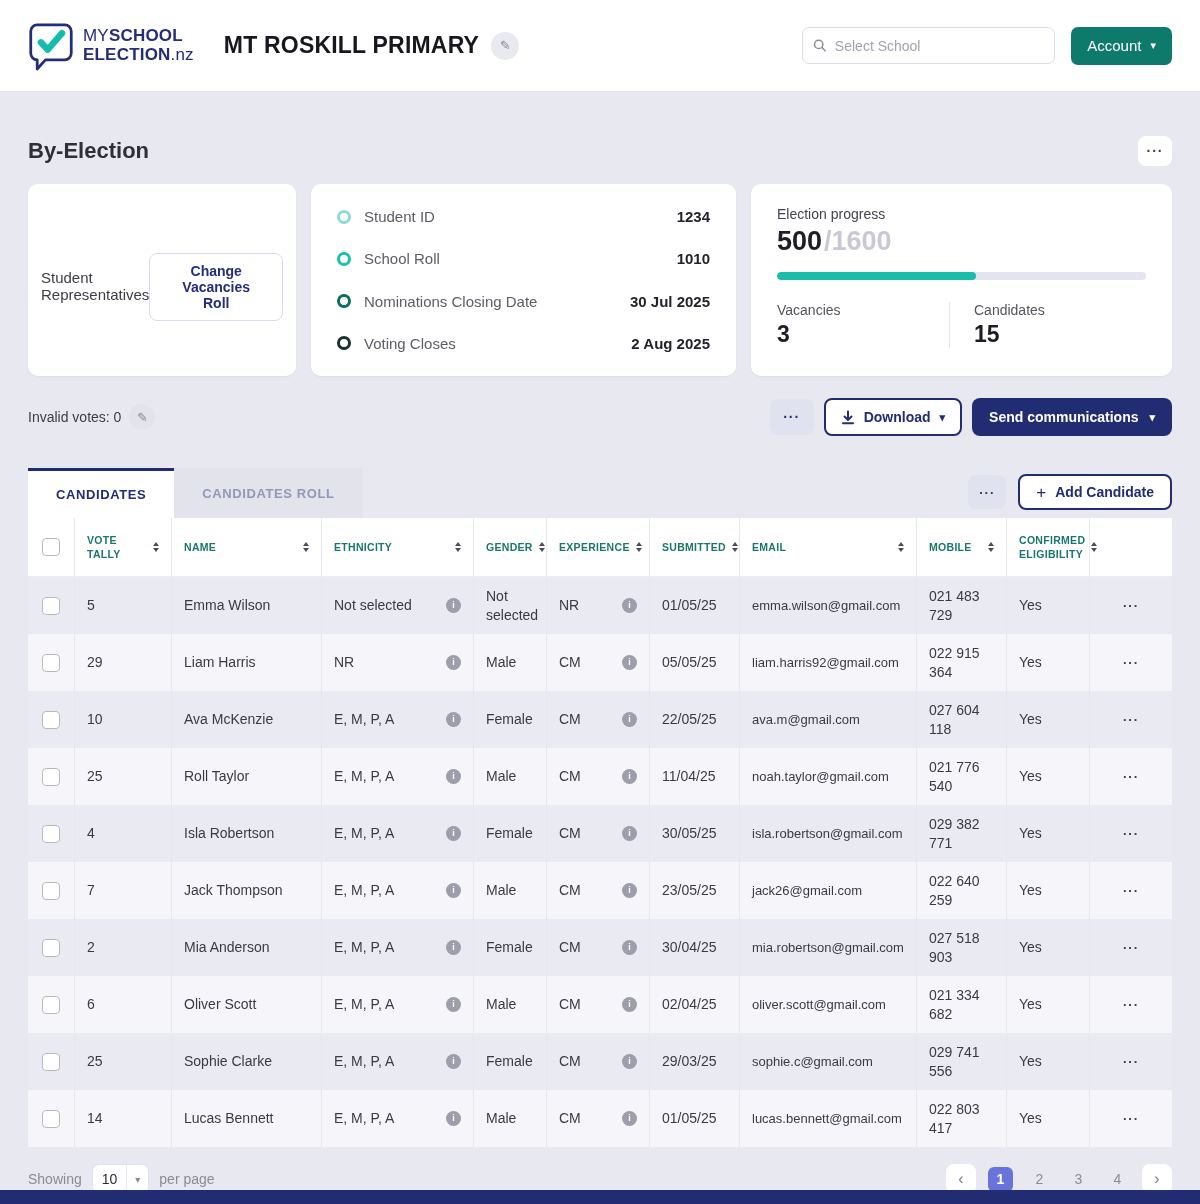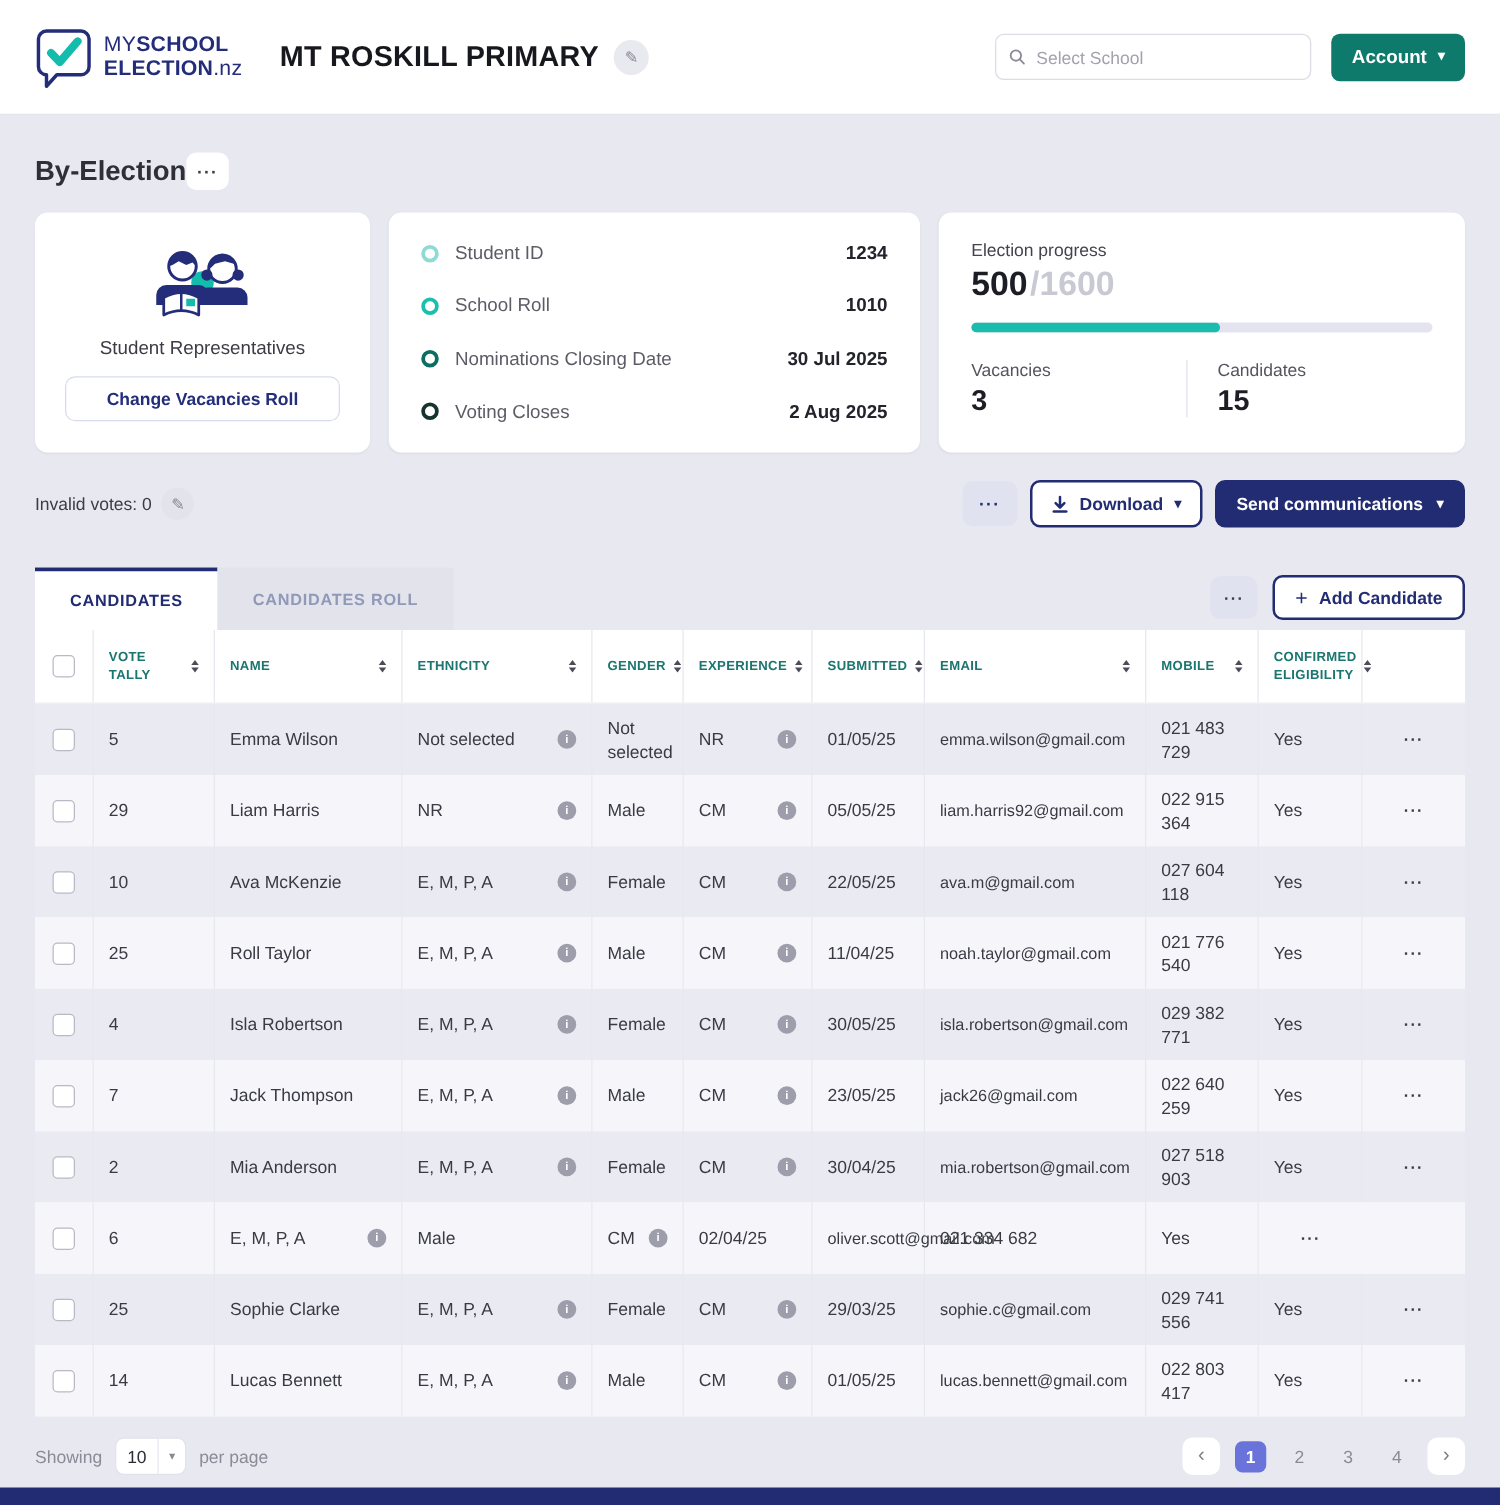--- a/index.html
+++ b/index.html
@@ -12,31 +12,31 @@
   .topbar{height:92px;background:#fff;border-bottom:1px solid #e4e4ec;display:flex;align-items:center;padding:0 28px;}
   .logo{display:flex;align-items:center;gap:9px;}
   .logo-text{font-size:17px;line-height:1.08;color:#232d7a;letter-spacing:.2px;}
   .logo-text .lt{font-weight:400;}
   .logo-text .bd{font-weight:800;}
   .school-title{margin-left:30px;font-size:23px;font-weight:800;color:#17171e;letter-spacing:.2px;text-align:right;}
   .edit-circle{width:28px;height:28px;border-radius:50%;background:#e9e9f0;color:#8a8a96;display:flex;align-items:center;justify-content:center;font-size:13px;margin-left:12px;cursor:pointer;}
   .search{margin-left:auto;width:253px;height:37px;background:#fff;border:1px solid #dcdce6;border-radius:7px;display:flex;align-items:center;padding:0 10px;gap:8px;}
   .search input{border:none;outline:none;font-size:14px;color:#3a3a44;width:100%;font-family:"Liberation Sans",sans-serif;background:transparent;}
   .search input::placeholder{color:#a2a2ae;}
-  .account-btn{margin-left:16px;height:38px;background:#0e7a6b;color:#fff;font-weight:700;font-size:15px;border:none;border-radius:7px;padding:0 16px;display:flex;align-items:center;gap:9px;cursor:pointer;}
+  .account-btn{margin-left:16px;height:38px;background:#0e7a6b;color:#fff;font-weight:400;font-size:15px;border:none;border-radius:7px;padding:0 16px;display:flex;align-items:center;gap:9px;cursor:pointer;}
   .caret{font-size:11px;line-height:1;}
   
   .content{padding:0 28px;}
-  .page-head{display:flex;align-items:center;margin-top:30px;}
+  .page-head{display:flex;align-items:center;justify-content:space-between;margin-top:44px;}
   .page-title{font-size:22px;font-weight:600;color:#2f2f3a;}
   .dots-btn{background:#fff;border:none;border-radius:8px;width:34px;height:30px;display:flex;align-items:center;justify-content:center;color:#3a3a44;font-weight:800;font-size:14px;letter-spacing:1px;cursor:pointer;}
   
   .cards{display:flex;gap:15px;margin-top:18px;}
   .card{background:#fff;border-radius:10px;box-shadow:0 1px 2px rgba(30,35,90,.05);height:192px;}
-  .card-student{width:268px;display:flex;flex-direction:column;align-items:center;justify-content:center;padding:18px;}
+  .card-student{width:268px;display:flex;flex-direction:row;align-items:center;justify-content:center;padding:18px;}
   .card-student .c-title{font-size:15px;color:#3c3c46;margin-top:12px;}
   .roll-btn{margin-top:14px;background:#fff;border:1px solid #d7dbef;border-radius:8px;padding:9px 32px;font-size:14px;font-weight:700;color:#232d7a;cursor:pointer;font-family:"Liberation Sans",sans-serif;}
   .card-details{width:425px;padding:24px 26px;display:flex;flex-direction:column;justify-content:space-between;}
   .detail-row{display:flex;align-items:center;gap:13px;}
   .detail-circle{width:14px;height:14px;border-radius:50%;border:3px solid #16bdae;flex:0 0 auto;}
   .detail-label{font-size:15px;color:#5c5c66;flex:1;}
   .detail-value{font-size:15px;font-weight:800;color:#23232b;}
   .card-progress{flex:1;padding:22px 26px;}
   .prog-title{font-size:14px;color:#43434e;}
   .prog-nums{margin-top:4px;font-size:27px;font-weight:800;color:#1d1d26;}
@@ -482,20 +482,21 @@
           <div class="cell">Yes</div>
           <div class="cell actions-cell">
             <span class="row-dots">···</span>
           </div>
         </div>
         <div class="trow row-even">
           <div class="cell cb-cell">
             <span class="checkbox"></span>
           </div>
           <div class="cell">6</div>
+          <div class="cell">Oliver Scott</div>
           <div class="cell info-cell">
             <span class="cell-text">E, M, P, A</span>
             <span class="info-icon">i</span>
           </div>
           <div class="cell">Male</div>
           <div class="cell info-cell">
             <span class="cell-text">CM</span>
             <span class="info-icon">i</span>
           </div>
           <div class="cell">02/04/25</div>

